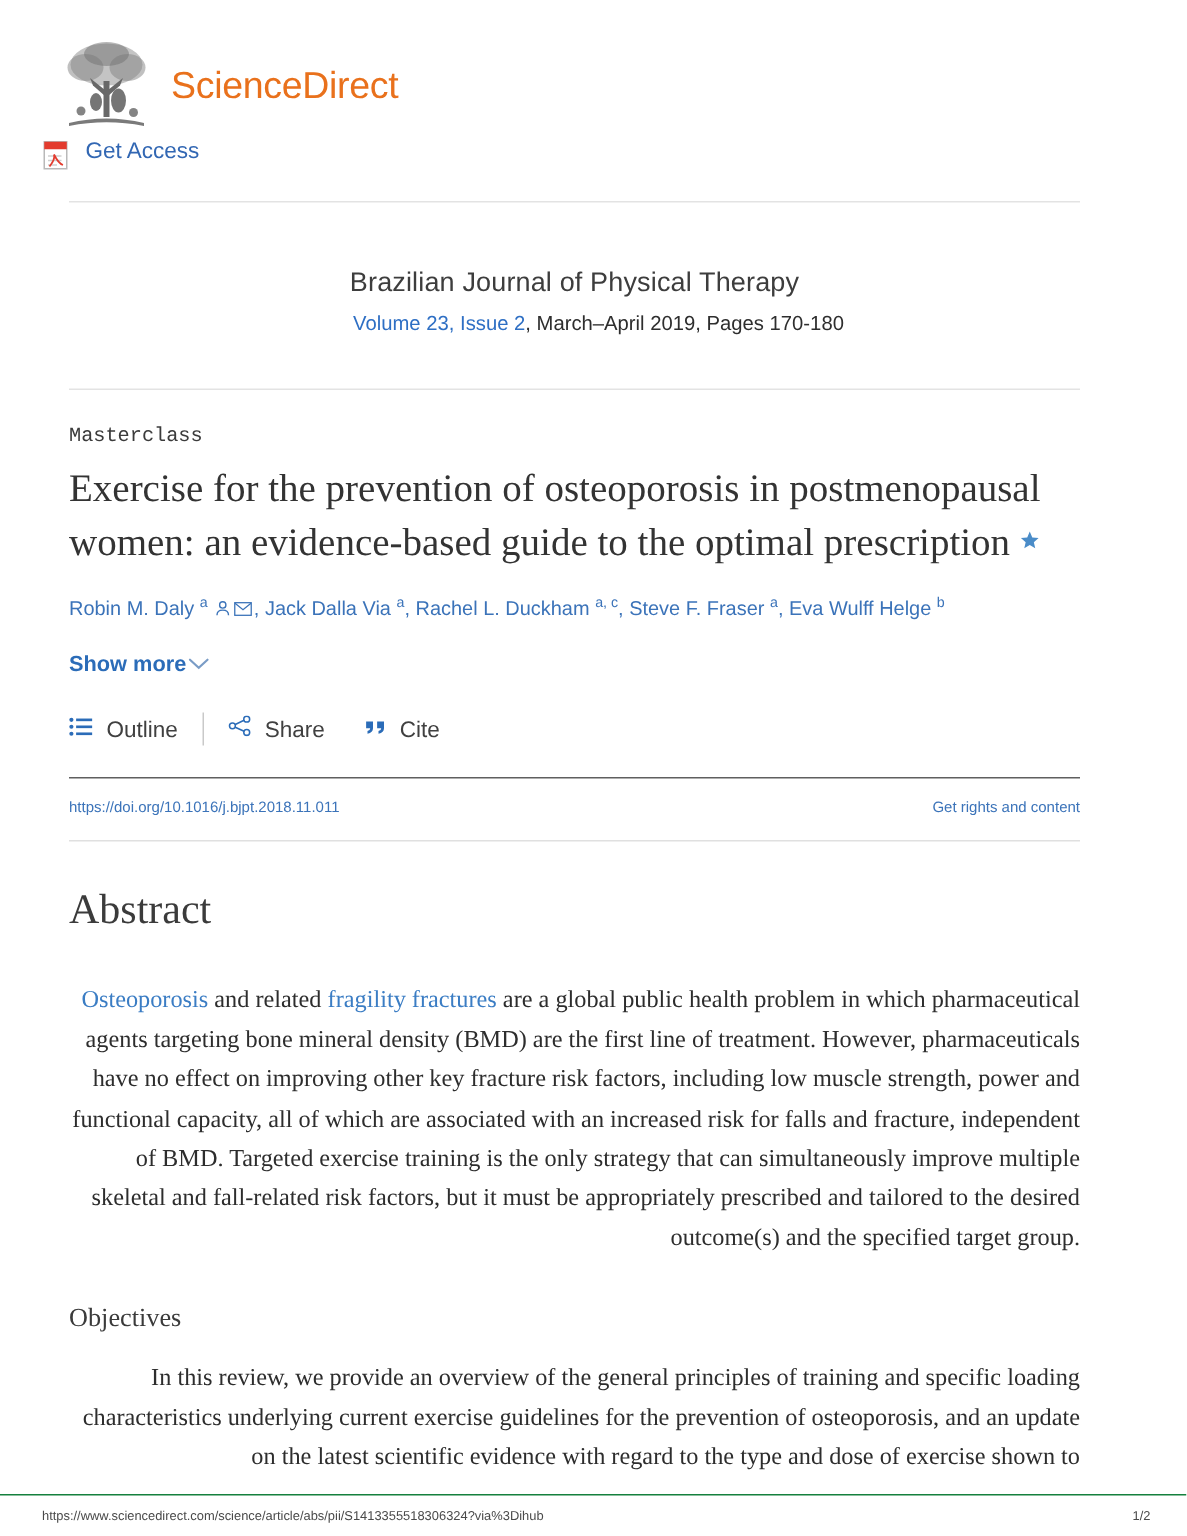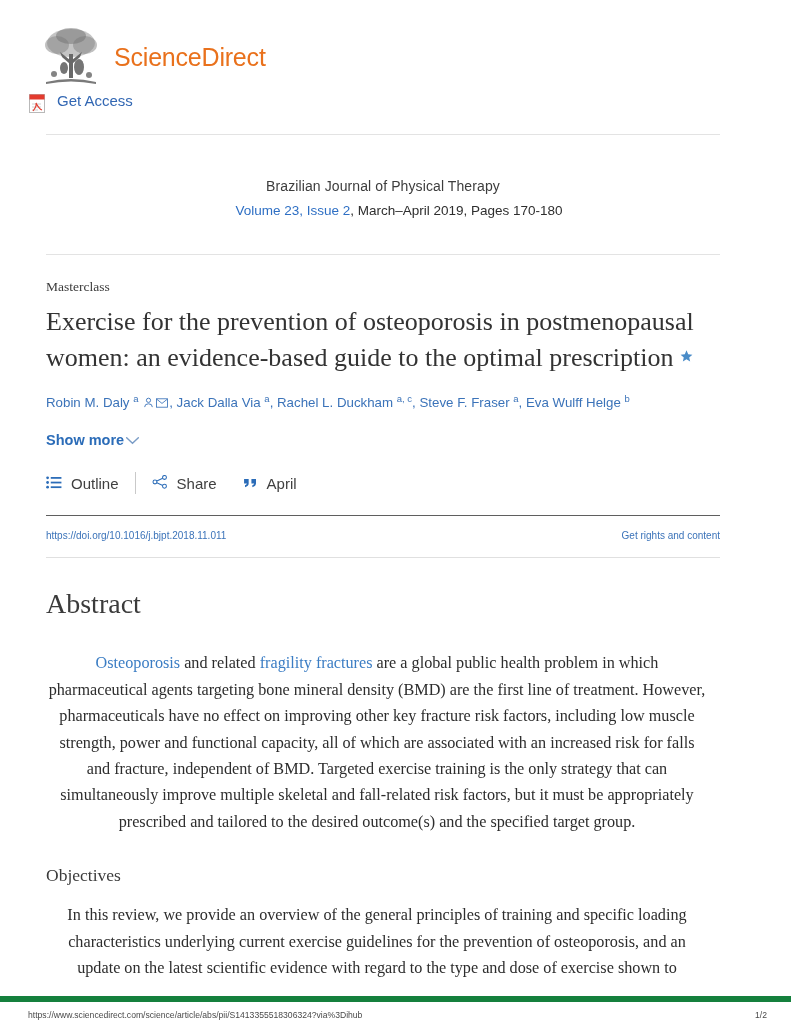--- a/index.html
+++ b/index.html
@@ -60,21 +60,21 @@
     background: #e3e3e3;
     margin: 0 46px;
   }
 
   
   .journal-block {
     text-align: center;
     padding-top: 43px;
   }
   .journal-title {
-    font-size: 14px;
+    font-size: 18px;
     color: #3d3d3d;
     font-weight: 400;
     letter-spacing: .1px;
   }
   .journal-meta {
     margin-top: 9px;
     font-size: 13.5px;
     color: #2e2e2e;
     margin-left: 32px;
   }
@@ -82,21 +82,21 @@
     color: #2e6fc4;
     text-decoration: none;
   }
   .journal-block-spacer { height: 36px; }
 
   
   .article {
     padding: 0 46px;
   }
   .kicker {
-    font-family: Liberation Serif, serif;
+    font-family: Liberation Mono, monospace;
     font-size: 13.5px;
     color: #3b3b3b;
     margin-top: 24px;
   }
   .title {
     font-family: "Liberation Serif", serif;
     font-size: 26px;
     line-height: 1.30;
     color: #333333;
     margin-top: 10px;
@@ -189,32 +189,32 @@
   .h-sub {
     font-size: 17.5px;
     font-weight: 400;
     color: #3b3b3b;
     margin: 0 0 16px 0;
   }
   .para {
     font-size: 16.2px;
     line-height: 1.63;
     color: #2d2d2d;
-    margin: 0 12px 30px 0;
-    text-align: center;
+    margin: 0 0 30px 0;
+    text-align: right;
   }
   .para a { color: #3b7dc4; text-decoration: none; }
 
   
   .footer {
     position: absolute;
     left: 0;
     bottom: 0;
     width: 791px;
-    border-top: 6px solid #15803d;
+    border-top: 1px solid #15803d;
     padding: 8px 24px 0 28px;
     display: flex;
     justify-content: space-between;
     font-size: 8.6px;
     color: #4a4a4a;
     height: 28px;
   }
 </style>
 </head>
 <body>
@@ -334,21 +334,21 @@
       </div>
       <div class="tool cite">
         <span>
           <svg viewBox="0 0 16 12" width="15" height="11" aria-hidden="true">
             <g fill="#2b6cb8">
               <path d="M1 1 h5 v5 q0 3 -4 4 v-2 q2 -0.6 2 -2 h-3 Z"></path>
               <path d="M9 1 h5 v5 q0 3 -4 4 v-2 q2 -0.6 2 -2 h-3 Z"></path>
             </g>
           </svg>
         </span>
-        <span>April</span>
+        <span>Cite</span>
       </div>
     </div>
 
     <div class="toolbar-rule"></div>
 
     <div class="doi-row">
       <a href="#">https://doi.org/10.1016/j.bjpt.2018.11.011</a>
       <a href="#">Get rights and content</a>
     </div>
 

